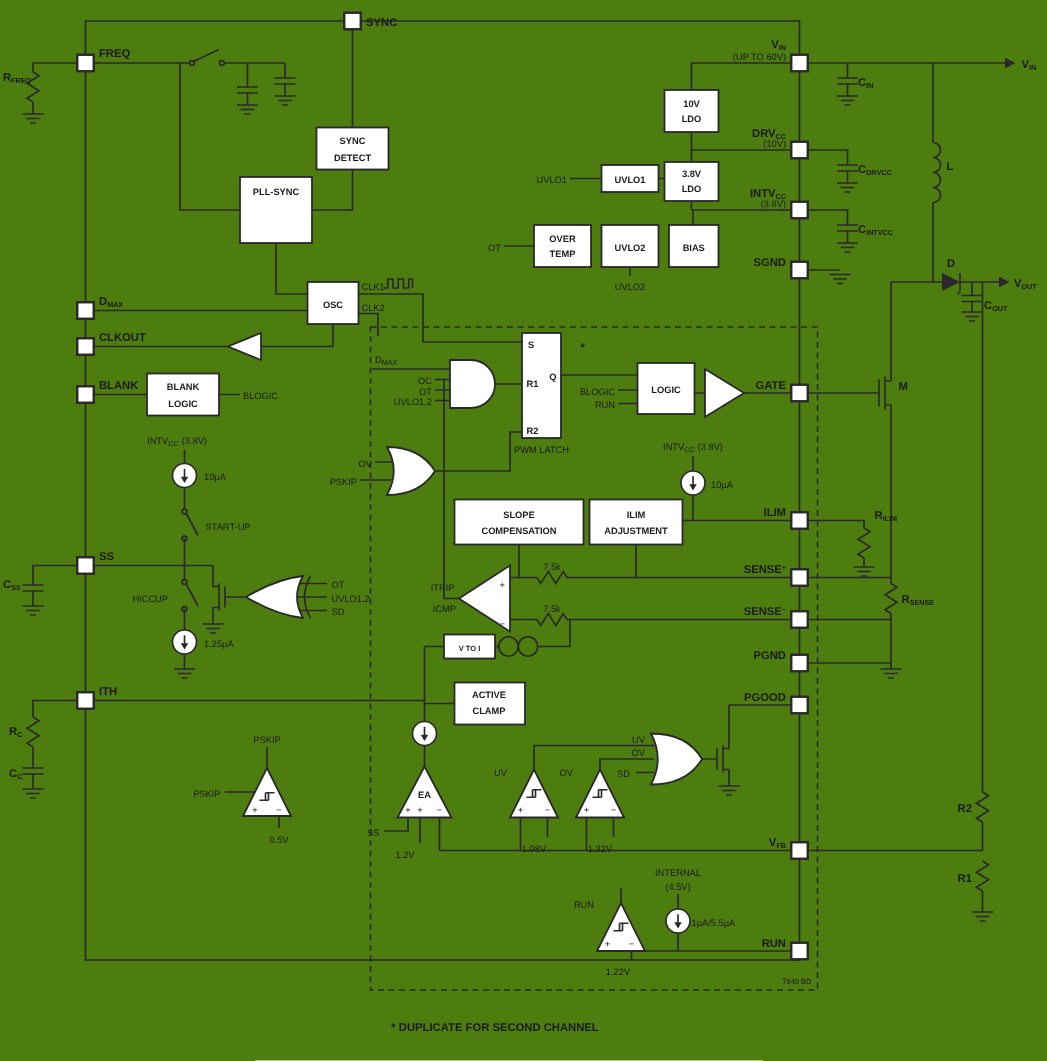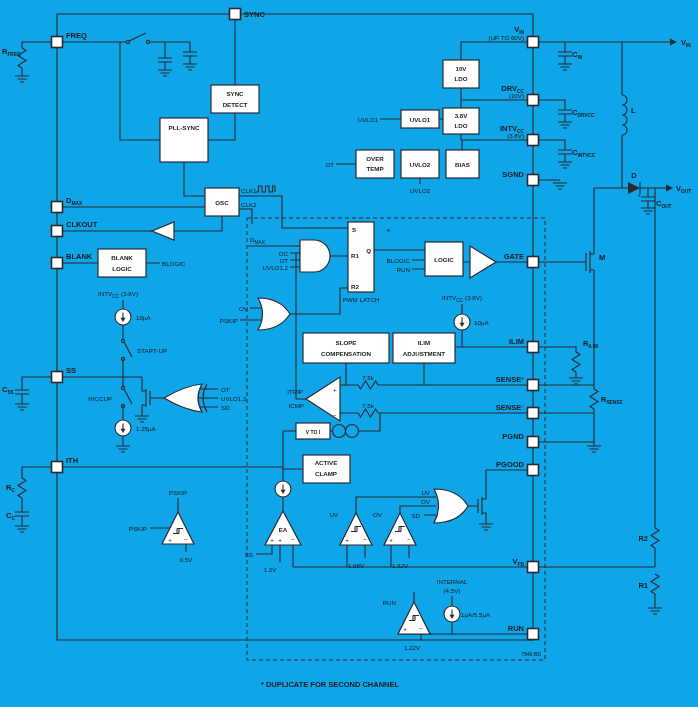--- a/index.html
+++ b/index.html
@@ -1,16 +1,16 @@
 <!DOCTYPE html>
 <html><head>
 <meta charset="utf-8">
 <style>
   html,body{margin:0;padding:0;background:#fff}
-  .stage{position:relative;width:698px;height:707px;background:#0ea5e9;overflow:hidden}
+  .stage{position:relative;width:698px;height:707px;background:#4d7c0f;overflow:hidden}
   svg{font-family:"Liberation Sans",sans-serif}
   .w{stroke:#2a282c;stroke-width:1.1;fill:none}
   .dash{stroke-dasharray:4 3;stroke-width:1}
   .blk{fill:#fff;stroke:#2a282c;stroke-width:1.2}
   .pinbox{fill:#fff;stroke:#2a282c;stroke-width:1.6}
   .sym{stroke:#2a282c;fill:none;stroke-width:1.1}
   .tri{fill:#fff;stroke:#2a282c;stroke-width:1.2}
   .fillsym{fill:#2a282c;stroke:none}
   text{fill:#1c1a1e}
   .t7{font-size:7.5px}.t6{font-size:6.2px}.t5{font-size:5px}

